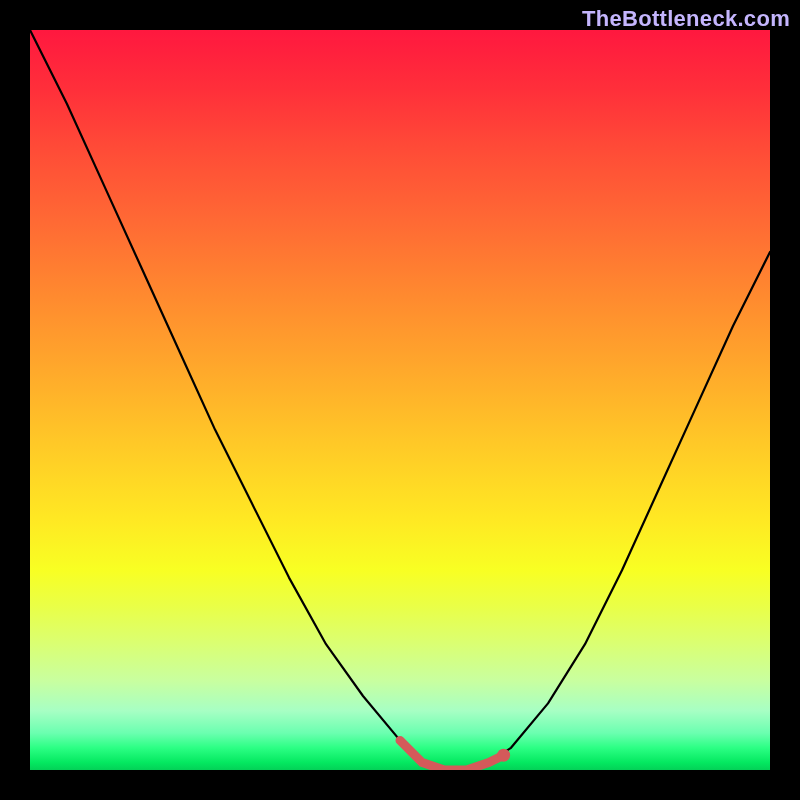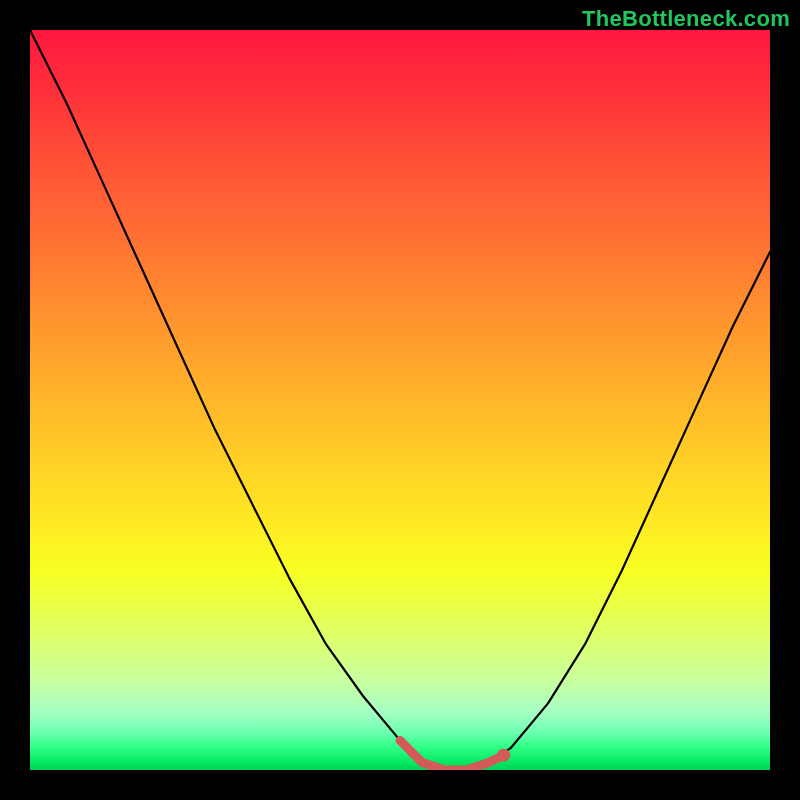--- a/index.html
+++ b/index.html
@@ -41,21 +41,21 @@
       #2cff84 97%,
       #04e860 99%,
       #03d157 100%);
   }
   .watermark {
     position: absolute;
     top: 6px;
     right: 10px;
     font-size: 22px;
     font-weight: 600;
-    color: #22c55e;
+    color: #c4b5fd;
     letter-spacing: 0.3px;
   }
   svg.overlay {
     position: absolute;
     left: 0;
     top: 0;
     width: 740px;
     height: 740px;
   }
 </style>

